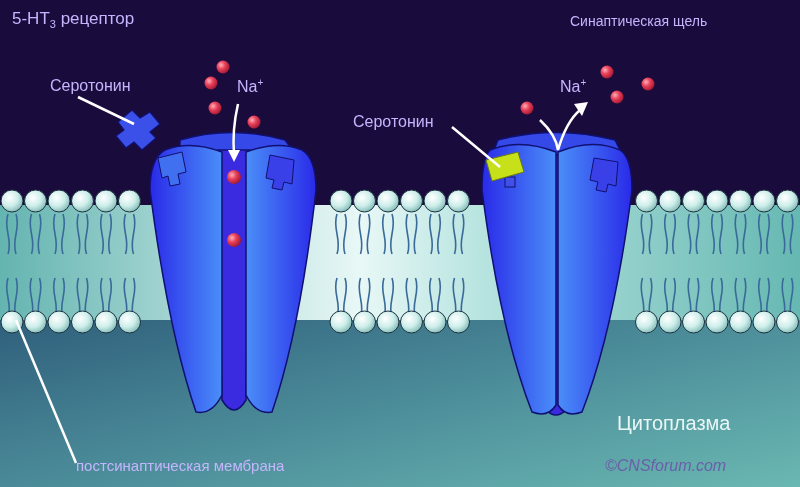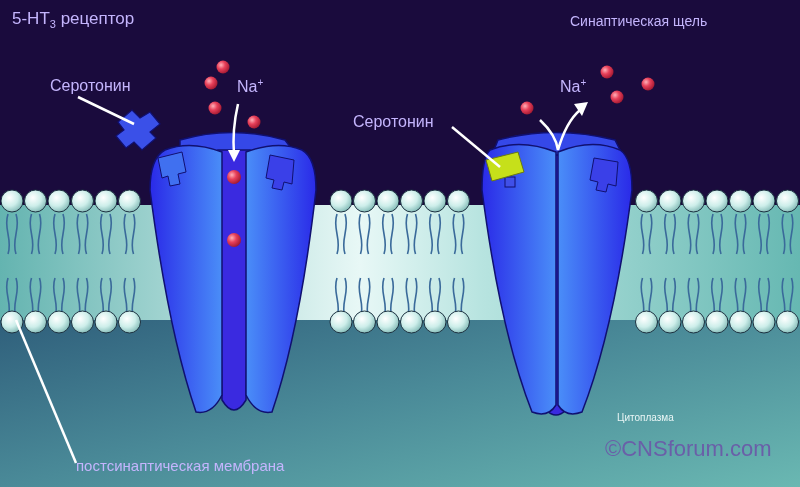--- a/index.html
+++ b/index.html
@@ -8,22 +8,22 @@
   .label { position:absolute; color:#c4b5fd; font-family:"Liberation Sans", sans-serif; white-space:nowrap; }
   .title { left:12px; top:9px; font-size:17px; }
   .title sub { font-size:11px; vertical-align:-4px; }
   .cleft { left:570px; top:13px; font-size:14px; }
   .sero { left:50px; top:77px; font-size:16px; }
   .na1 { left:237px; top:77px; font-size:16px; }
   .na2 { left:560px; top:77px; font-size:16px; }
   .na1 sup, .na2 sup { font-size:10px; vertical-align:6px; }
   .antag { left:353px; top:113px; font-size:16px; }
   .membr { left:76px; top:457px; font-size:15px; }
-  .cyto { left:617px; top:412px; font-size:10px; color:#eaf6f6; }
-  .copy { left:605px; top:436px; font-size:22px; color:#6a5fa8; }
+  .cyto { left:617px; top:412px; font-size:20px; color:#eaf6f6; }
+  .copy { left:605px; top:457px; font-size:16px; color:#6a5fa8;font-style:italic; }
 </style>
 </head>
 <body>
 
 <svg id="stage" width="800" height="487" viewBox="0 0 800 487">
   <defs>
     <linearGradient id="cyto" x1="0" y1="0" x2="1" y2="1">
       <stop offset="0" stop-color="#2c5a78"></stop>
       <stop offset="0.5" stop-color="#4a8a98"></stop>
       <stop offset="1" stop-color="#6ab8b2"></stop>

